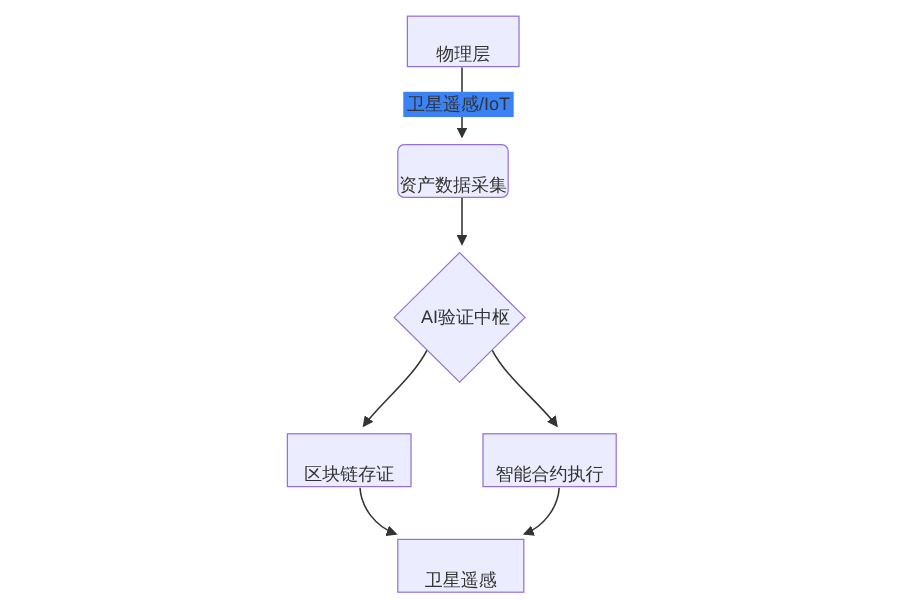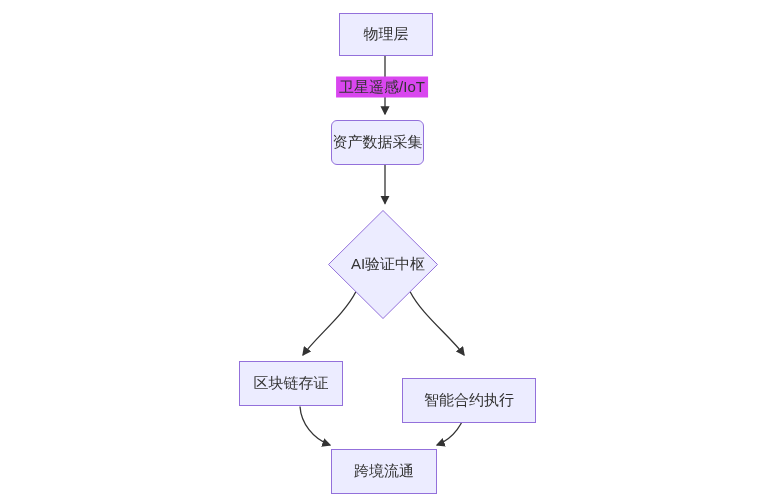--- a/index.html
+++ b/index.html
@@ -32,21 +32,21 @@
     fill: #ECECFF;
     stroke: #9370DB;
     stroke-width: 1;
   }
   .node {
     position: absolute;
     box-sizing: border-box;
     background: #ECECFF;
     border: 1px solid #9370DB;
     display: flex;
-    align-items: center;
+    align-items: flex-end;
     justify-content: center;
     font-size: 15px;
     color: #333333;
     white-space: nowrap;
   }
   .node.rounded {
     border-radius: 6px;
   }
   .diamond-label {
     position: absolute;
@@ -59,21 +59,21 @@
     justify-content: center;
     font-size: 15px;
     color: #333333;
     white-space: nowrap;
   }
   .edge-label {
     position: absolute;
     left: 382px;
     top: 87px;
     transform: translate(-50%, -50%);
-    background: #d946ef;
+    background: #3b82f6;
     padding: 1px 3px;
     font-size: 15px;
     color: #333333;
     white-space: nowrap;
   }
 </style>
 </head>
 <body>
 
 <div class="canvas">
@@ -109,21 +109,21 @@
   <div class="node rounded" style="left:331px; top:120px; width:93px; height:45px;">
     <span>资产数据采集</span>
   </div>
 
   <div class="diamond-label">AI验证中枢</div>
 
   <div class="node" style="left:239px; top:361px; width:104px; height:45px;">
     <span>区块链存证</span>
   </div>
 
-  <div class="node" style="left:402px; top:378px; width:134px; height:45px;">
+  <div class="node" style="left:402px; top:361px; width:112px; height:45px;">
     <span>智能合约执行</span>
   </div>
 
   <div class="node" style="left:331px; top:449px; width:106px; height:45px;">
-    <span>跨境流通</span>
+    <span>卫星遥感</span>
   </div>
 
 </div>
 
 </body></html>

